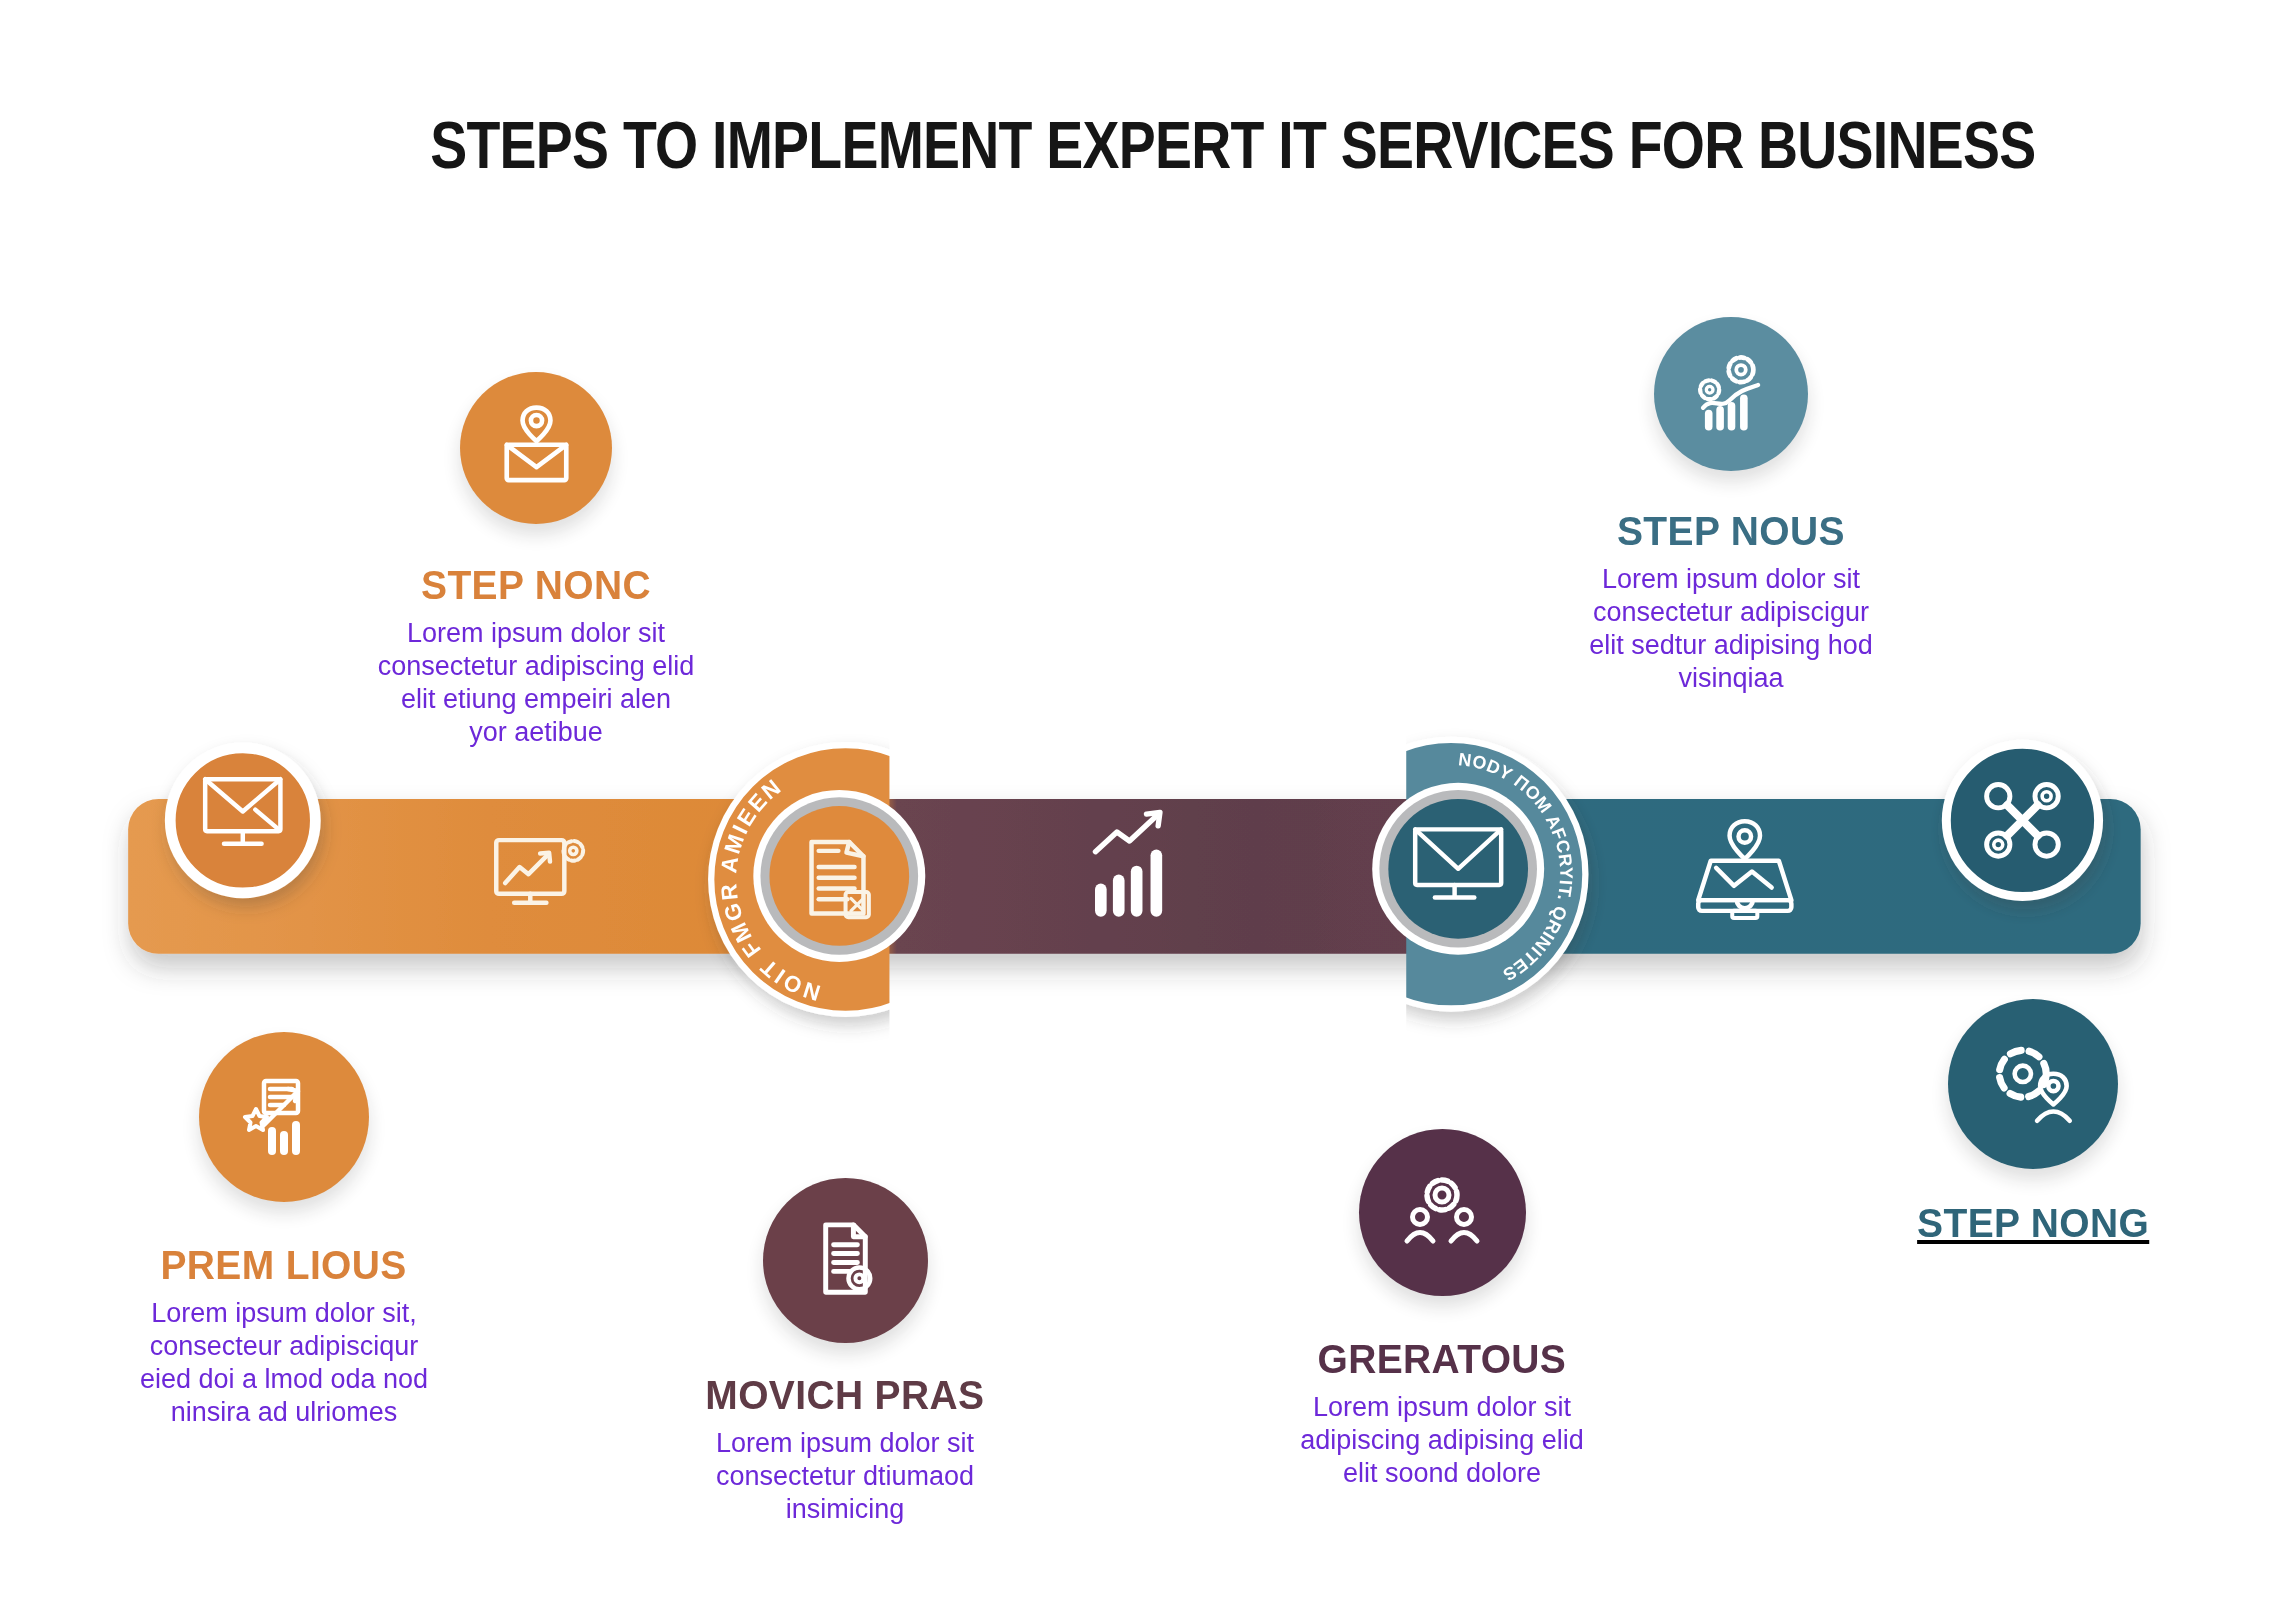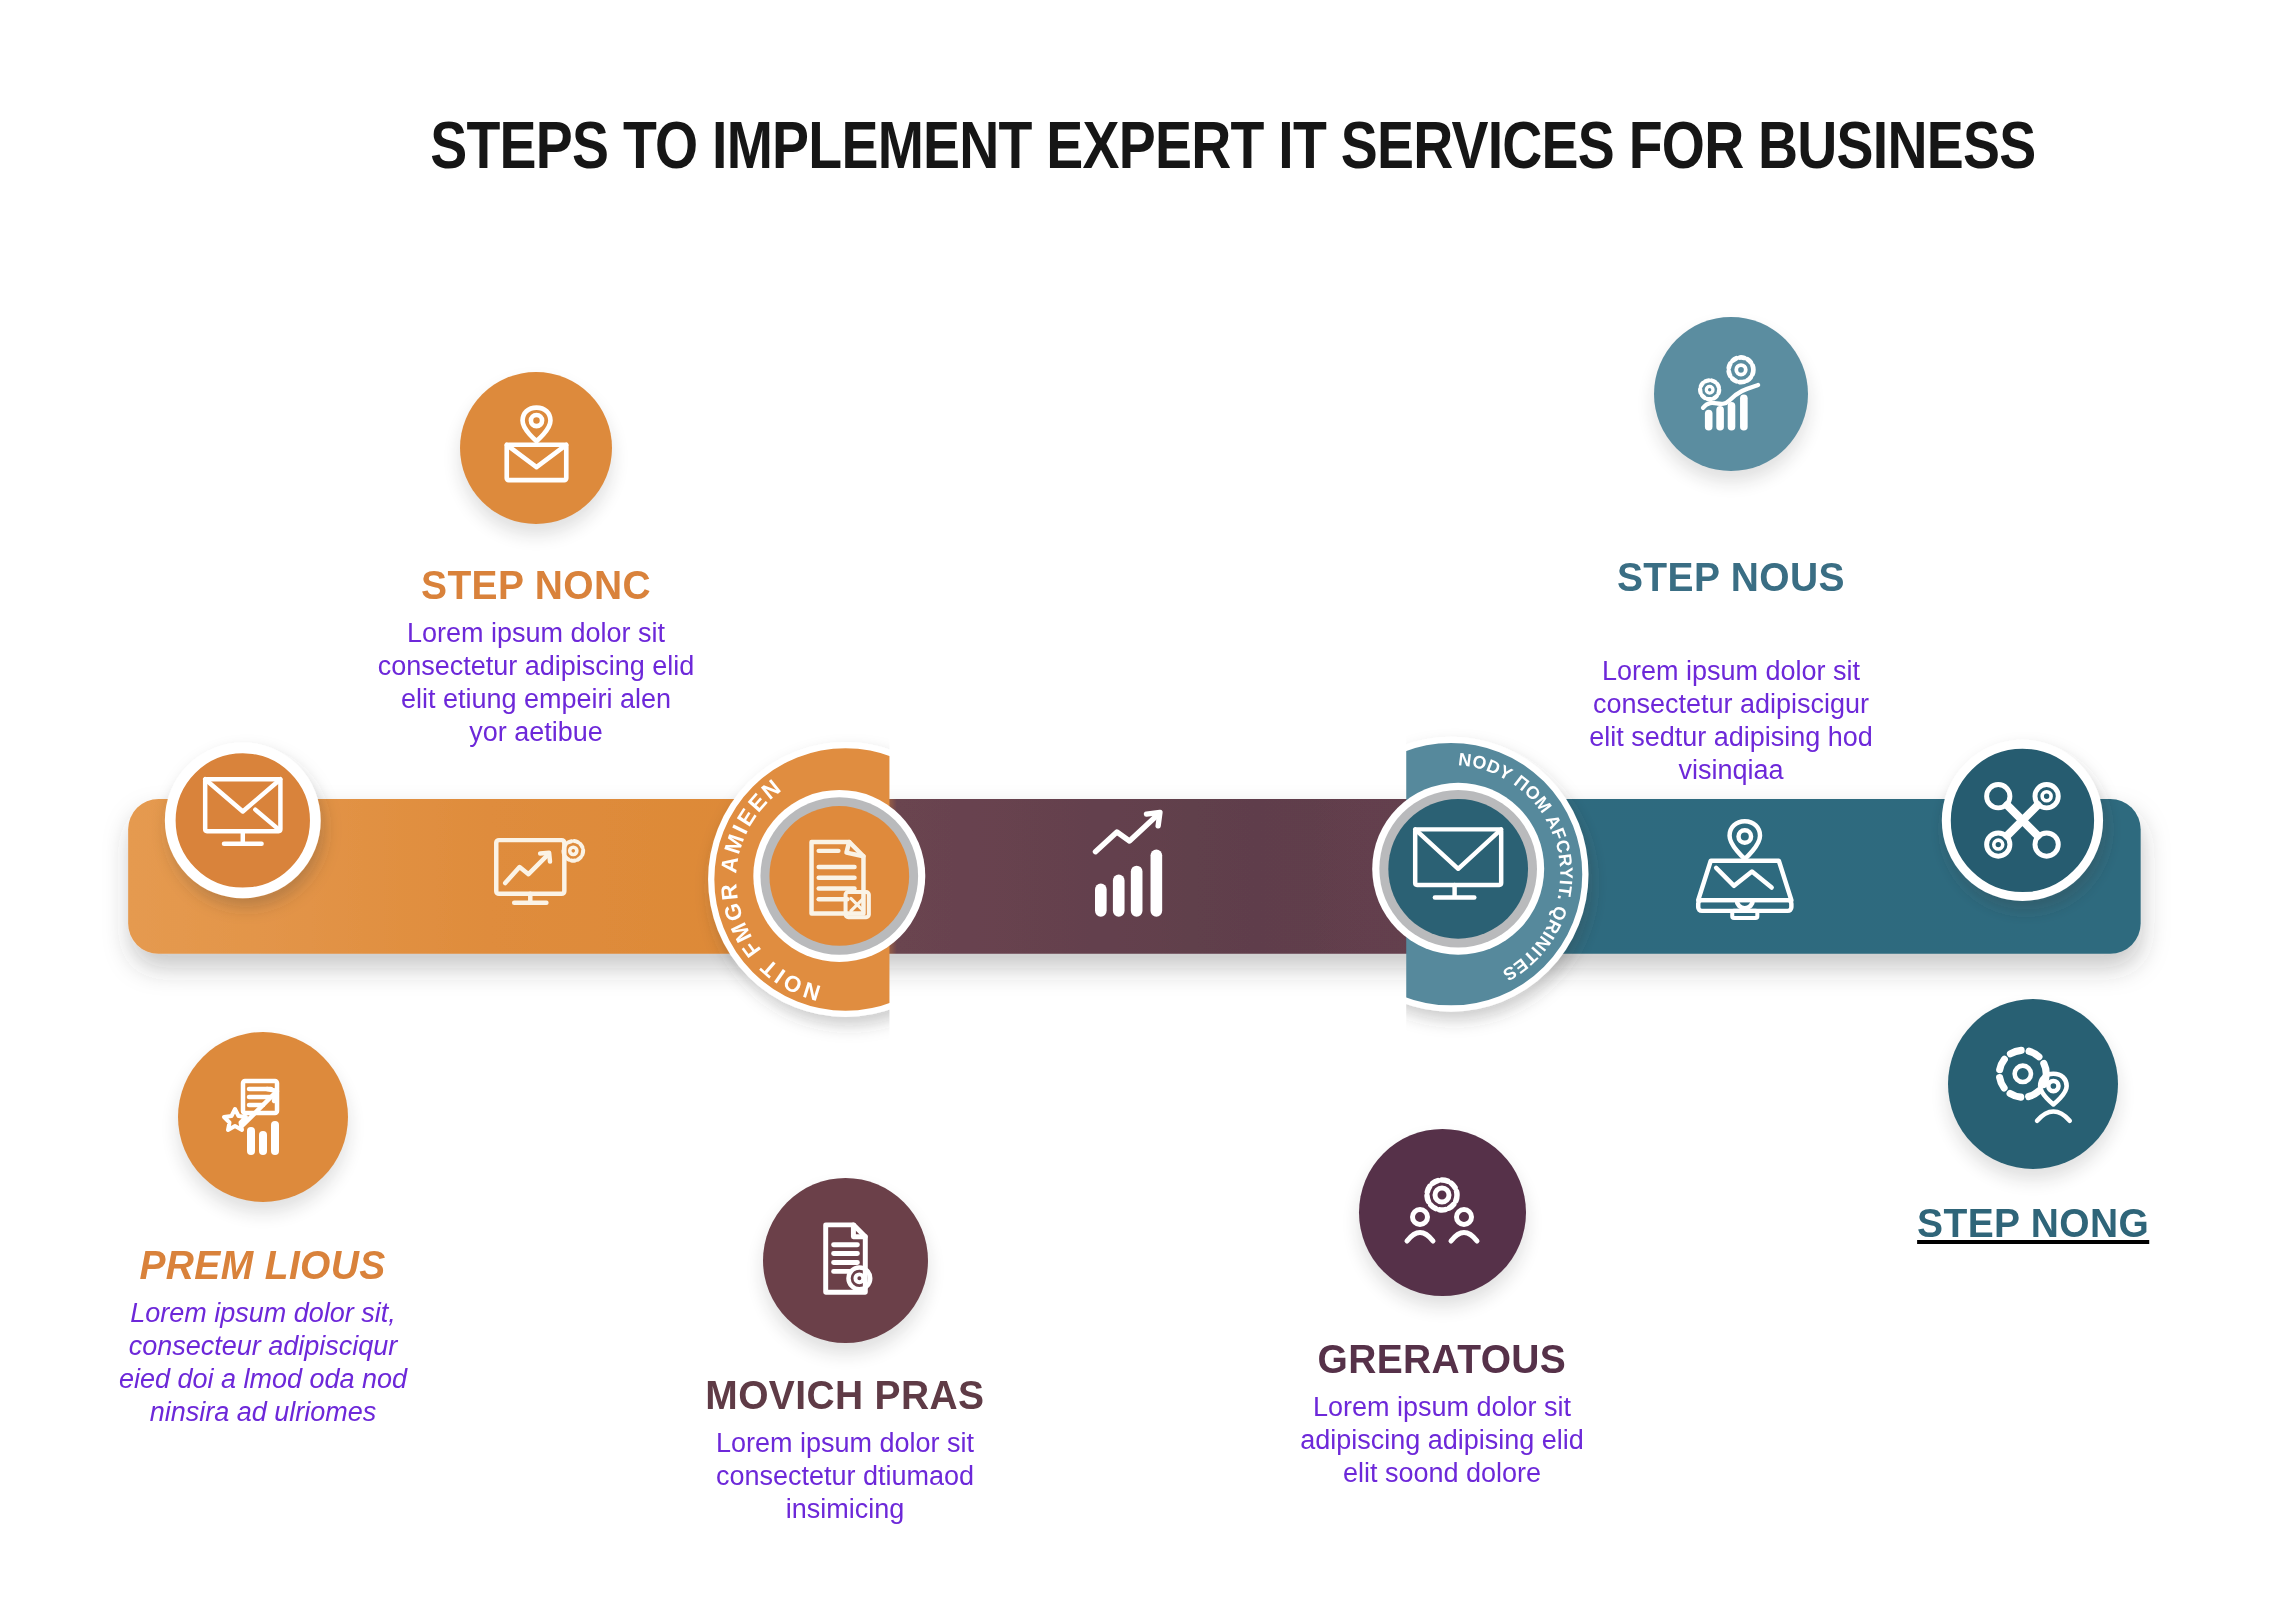--- a/index.html
+++ b/index.html
@@ -163,21 +163,21 @@
     </div>
     <h2 style="color:#d9823b;margin-top:39px;">STEP NONC</h2>
     <div class="lines">
       <div>Lorem ipsum dolor sit</div>
       <div>consectetur adipiscing elid</div>
       <div>elit etiung empeiri alen</div>
       <div>yor aetibue</div>
     </div>
   </div>
 
-  <div class="step" style="left:1516px;top:317px;gap:46px;">
+  <div class="step" style="left:1516px;top:317px;">
     <div class="circle" style="width:154px;height:154px;background:#5b8da0;">
       <svg width="95" height="95" viewBox="0 0 100 100" fill="none" stroke="#ffffff" stroke-width="5" stroke-linecap="round" stroke-linejoin="round">
         <circle cx="60" cy="24" r="13" stroke-dasharray="5 3.5"></circle>
         <circle cx="60" cy="24" r="5" stroke-width="4"></circle>
         <circle cx="27" cy="45" r="10" stroke-dasharray="4 3" stroke-width="4.5"></circle>
         <circle cx="27" cy="45" r="3.5" stroke-width="3.5"></circle>
         <path d="M20 64 C30 52 38 66 48 56 S66 44 78 40" stroke-width="4.5"></path>
         <path d="M26 84 v-14" stroke-width="8"></path>
         <path d="M38 84 v-18" stroke-width="8"></path>
         <path d="M50 84 v-22" stroke-width="8"></path>
@@ -186,21 +186,21 @@
     </div>
     <h2 style="color:#3a6e84;margin-top:38px;">STEP NOUS</h2>
     <div class="lines">
       <div>Lorem ipsum dolor sit</div>
       <div>consectetur adipiscigur</div>
       <div>elit sedtur adipising hod</div>
       <div>visinqiaa</div>
     </div>
   </div>
 
-  <div class="step" style="left:48px;top:1032px;font-style:italic;">
+  <div class="step" style="left:69px;top:1032px;">
     <div class="circle" style="width:170px;height:170px;background:#dd8a3c;">
       <svg width="100" height="100" viewBox="0 0 100 100" fill="none" stroke="#ffffff" stroke-width="4.5" stroke-linecap="round" stroke-linejoin="round">
         <rect x="30" y="14" width="34" height="32" rx="2"></rect>
         <path d="M36 22 h22 M36 30 h22 M36 38 h14"></path>
         <path d="M30 58 L62 26"></path>
         <path d="M54 22 l10 2 -3 10"></path>
         <path d="M38 84 v-20" stroke-width="8"></path>
         <path d="M50 84 v-16" stroke-width="8"></path>
         <path d="M62 84 v-26" stroke-width="8"></path>
         <path d="M22 42 l3.5 7 7.5 1 -5.5 5.5 1.5 7.5 -7 -4 -7 4 1.5 -7.5 -5.5 -5.5 7.5 -1 z" stroke-width="4"></path>

